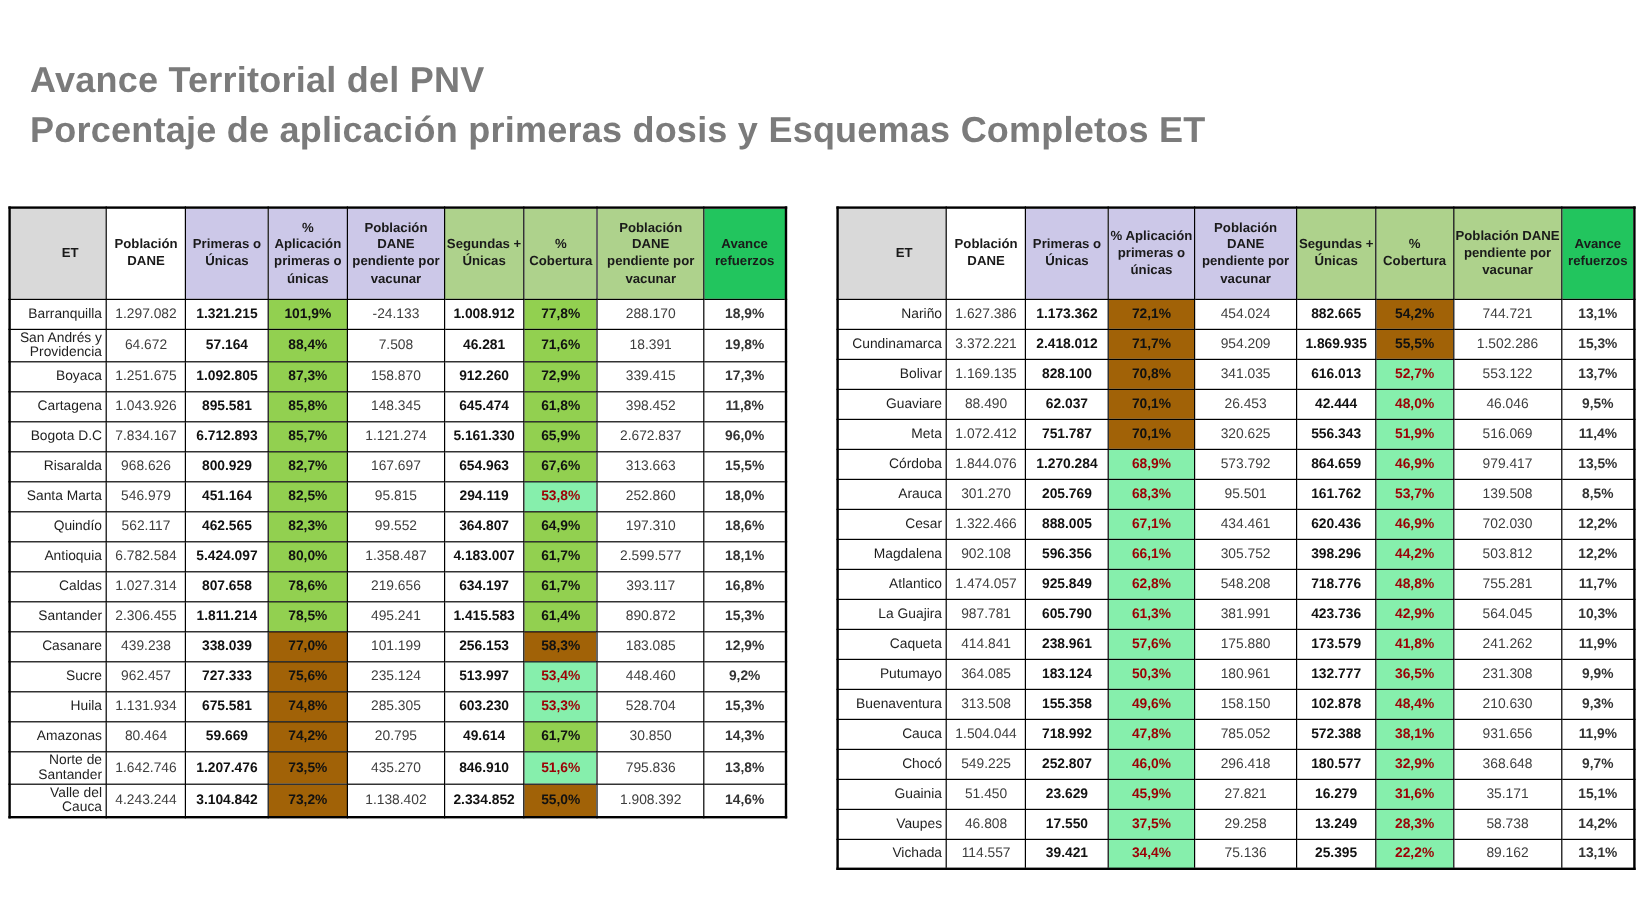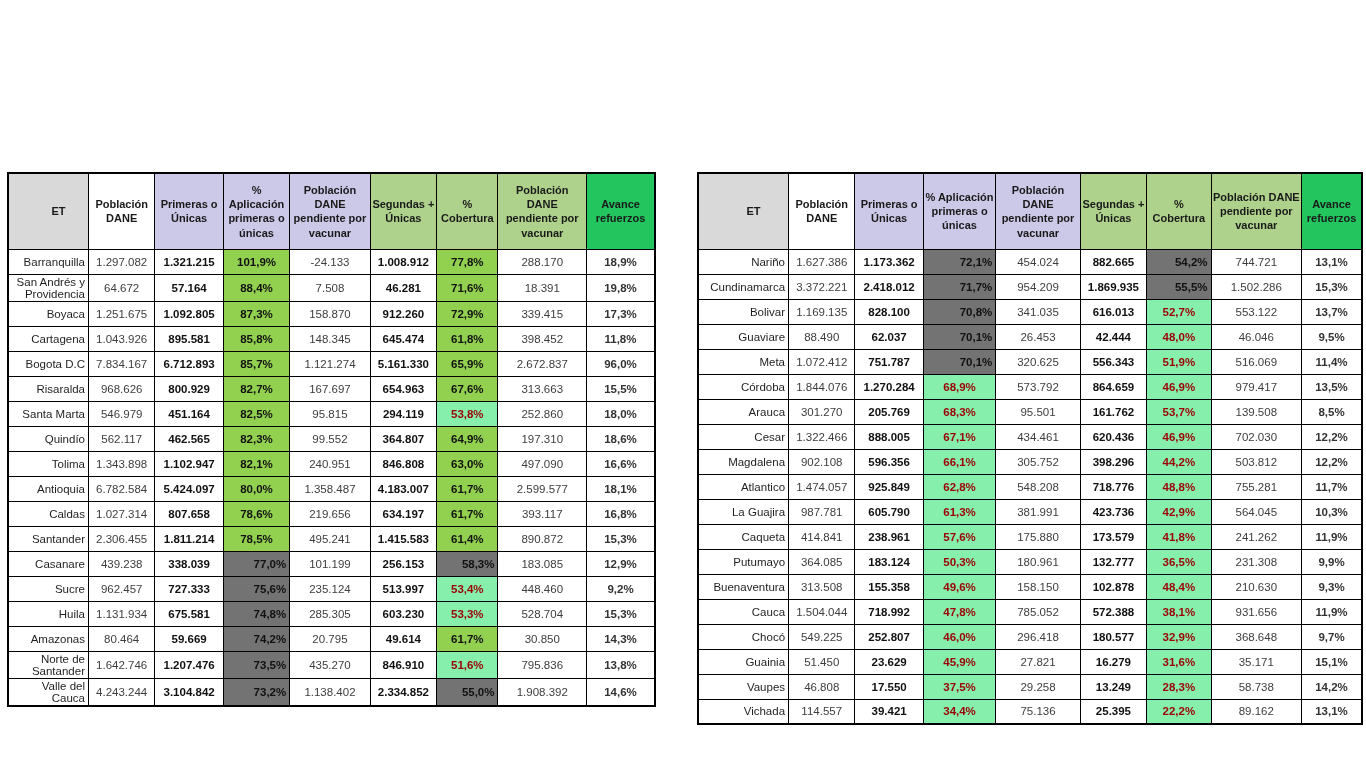--- a/index.html
+++ b/index.html
@@ -28,27 +28,31 @@
   .h-blue  { background:#22c55e; }
 
   tbody tr { height:25px; }
   td { font-size:11.5px; padding:1px 3px; color:#262626; text-align:center; }
   td.et  { text-align:right; padding-left:3px; color:#1f1f1f; }
   td.num { color:#3d3d3d; }
   td.b   { font-weight:bold; color:#111111; }
   td.pct { font-weight:bold; color:#111111; }
   td.av  { font-weight:bold; color:#333333; }
   td.fill-g { background:#92d050; }
-  td.fill-y { background:#737373;text-align:right; }
+  td.fill-y { background:#a16207; }
   td.fill-r { background:#86efac; color:#9c0006; }
 </style>
 </head>
 <body>
 
 <div class="page">
+  <div class="title">
+    <div>Avance Territorial del PNV</div>
+    <div>Porcentaje de aplicación primeras dosis y Esquemas Completos ET</div>
+  </div>
   <div id="left-table" class="tbl-wrap tbl-left">
       <table>
         <colgroup>
           <col style="width: 80px;">
           <col style="width: 66px;">
           <col style="width: 68px;">
           <col style="width: 66px;">
           <col style="width: 80px;">
           <col style="width: 66px;">
           <col style="width: 61px;">
@@ -149,31 +153,20 @@
           <tr>
             <td class="et">Quindío</td>
             <td class="num">562.117</td>
             <td class="num b">462.565</td>
             <td class="pct fill-g">82,3%</td>
             <td class="num">99.552</td>
             <td class="num b">364.807</td>
             <td class="pct fill-g">64,9%</td>
             <td class="num">197.310</td>
             <td class="av">18,6%</td>
-          </tr>
-          <tr>
-            <td class="et">Tolima</td>
-            <td class="num">1.343.898</td>
-            <td class="num b">1.102.947</td>
-            <td class="pct fill-g">82,1%</td>
-            <td class="num">240.951</td>
-            <td class="num b">846.808</td>
-            <td class="pct fill-g">63,0%</td>
-            <td class="num">497.090</td>
-            <td class="av">16,6%</td>
           </tr>
           <tr>
             <td class="et">Antioquia</td>
             <td class="num">6.782.584</td>
             <td class="num b">5.424.097</td>
             <td class="pct fill-g">80,0%</td>
             <td class="num">1.358.487</td>
             <td class="num b">4.183.007</td>
             <td class="pct fill-g">61,7%</td>
             <td class="num">2.599.577</td>

